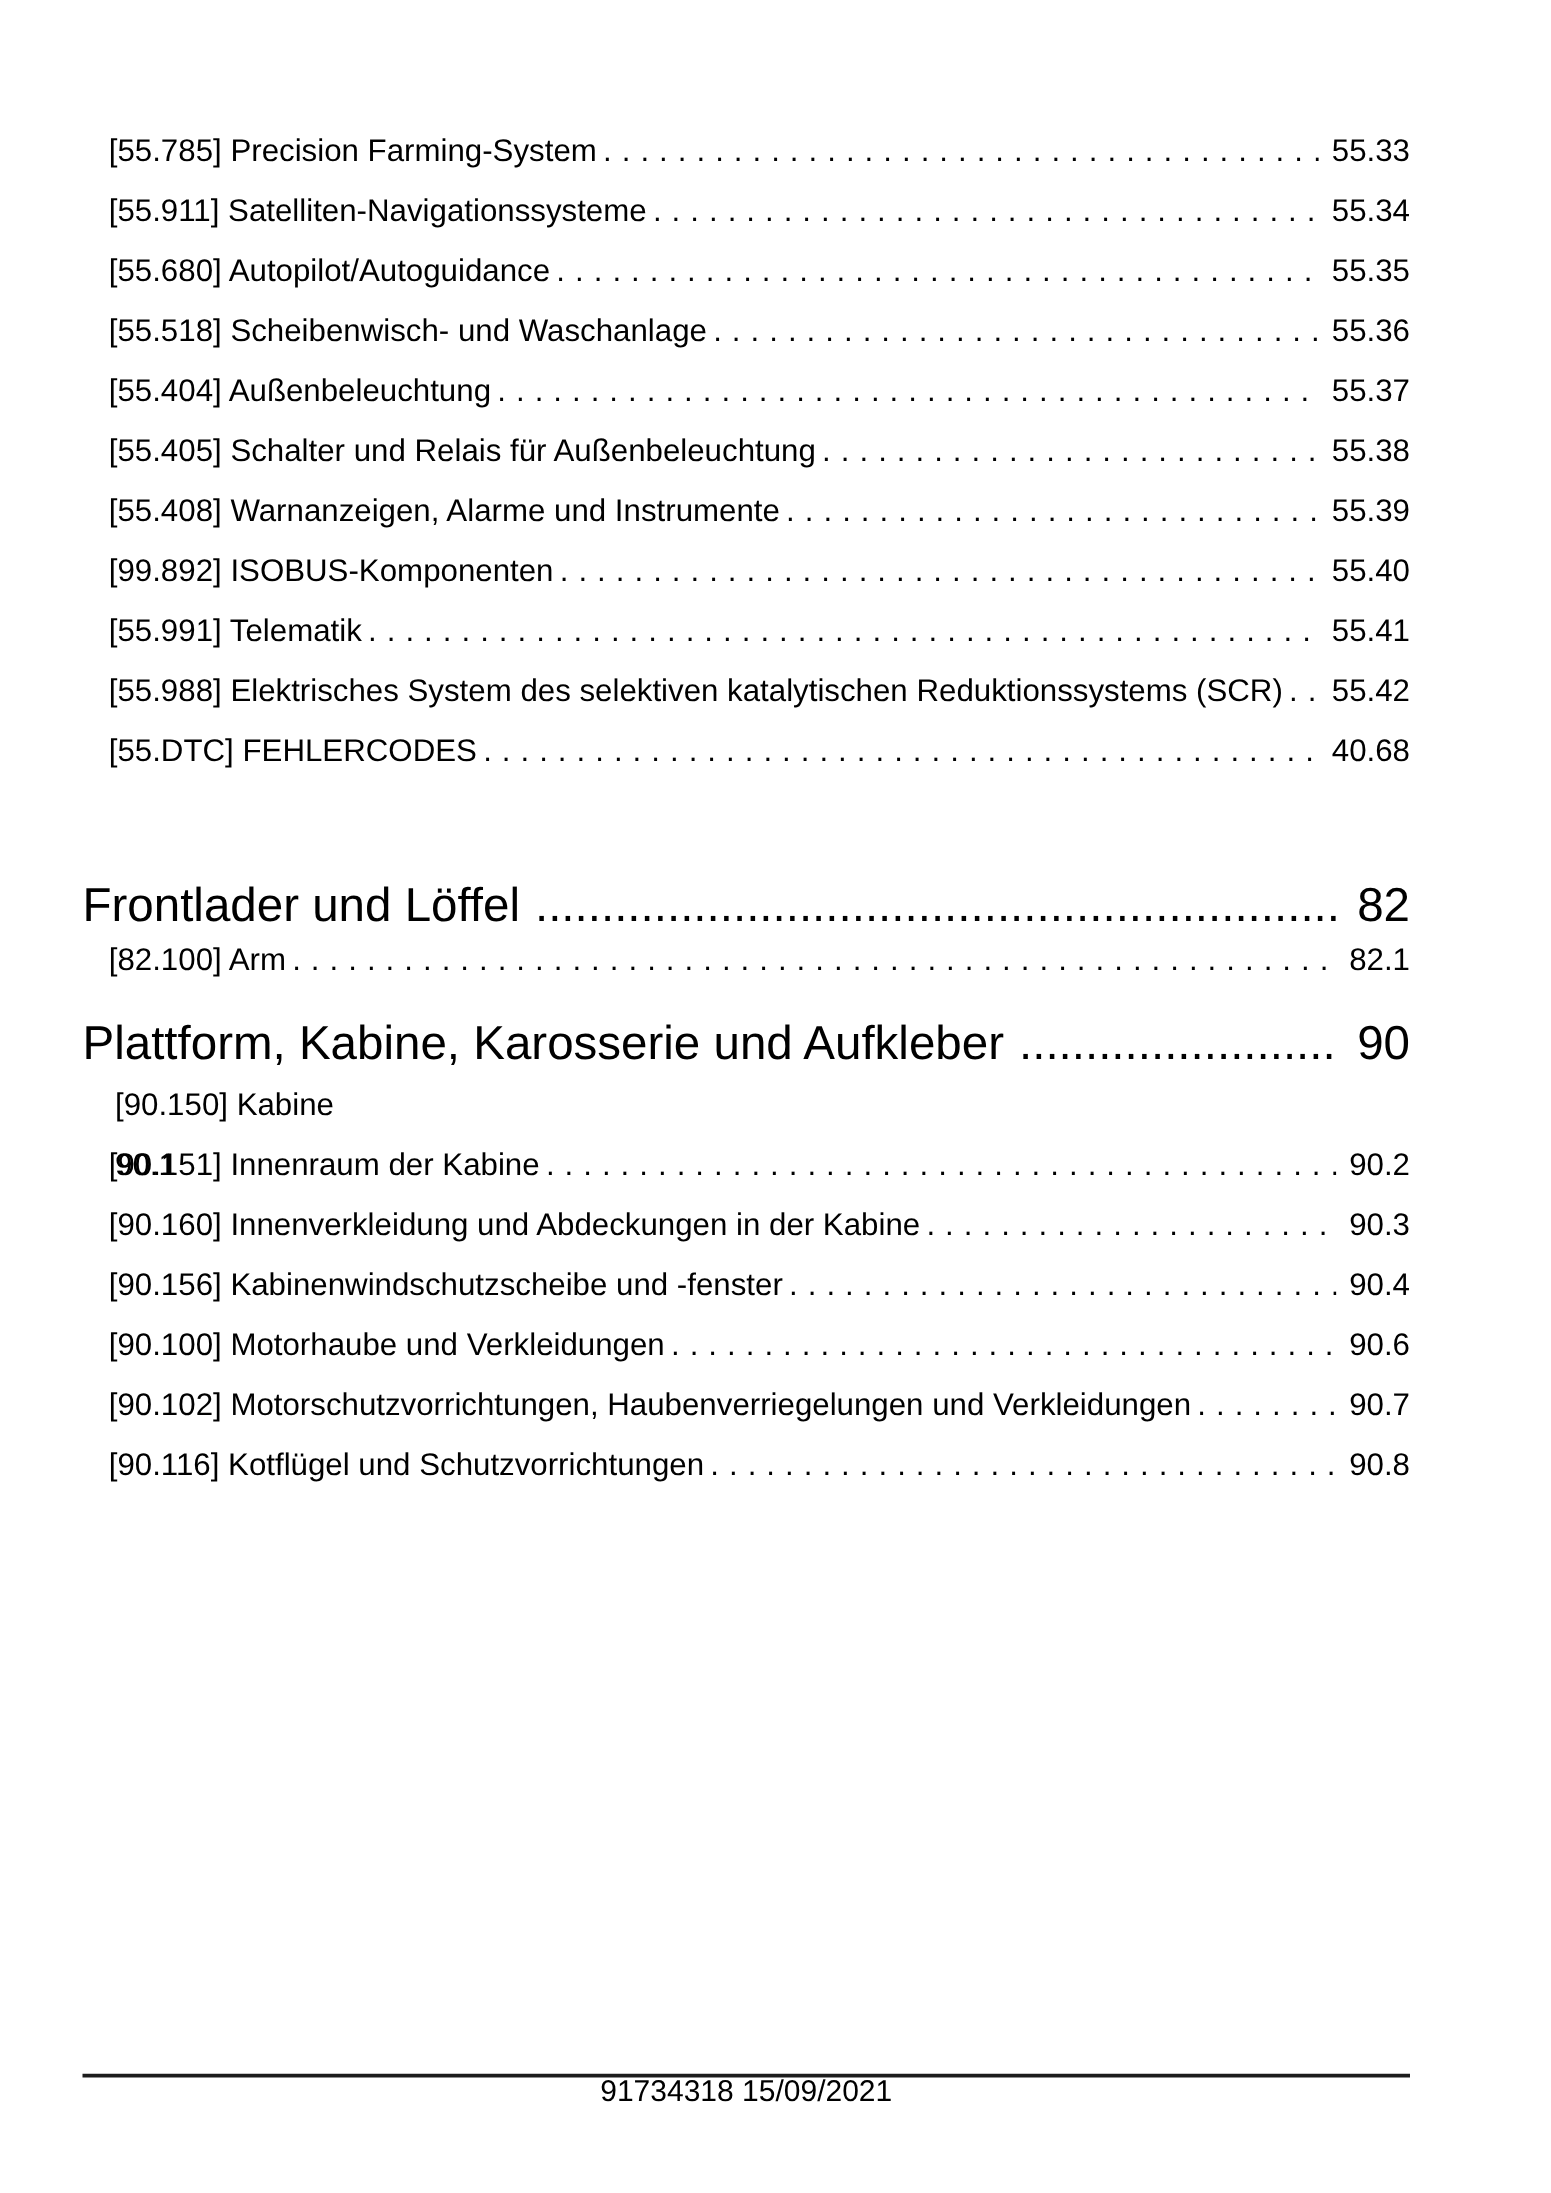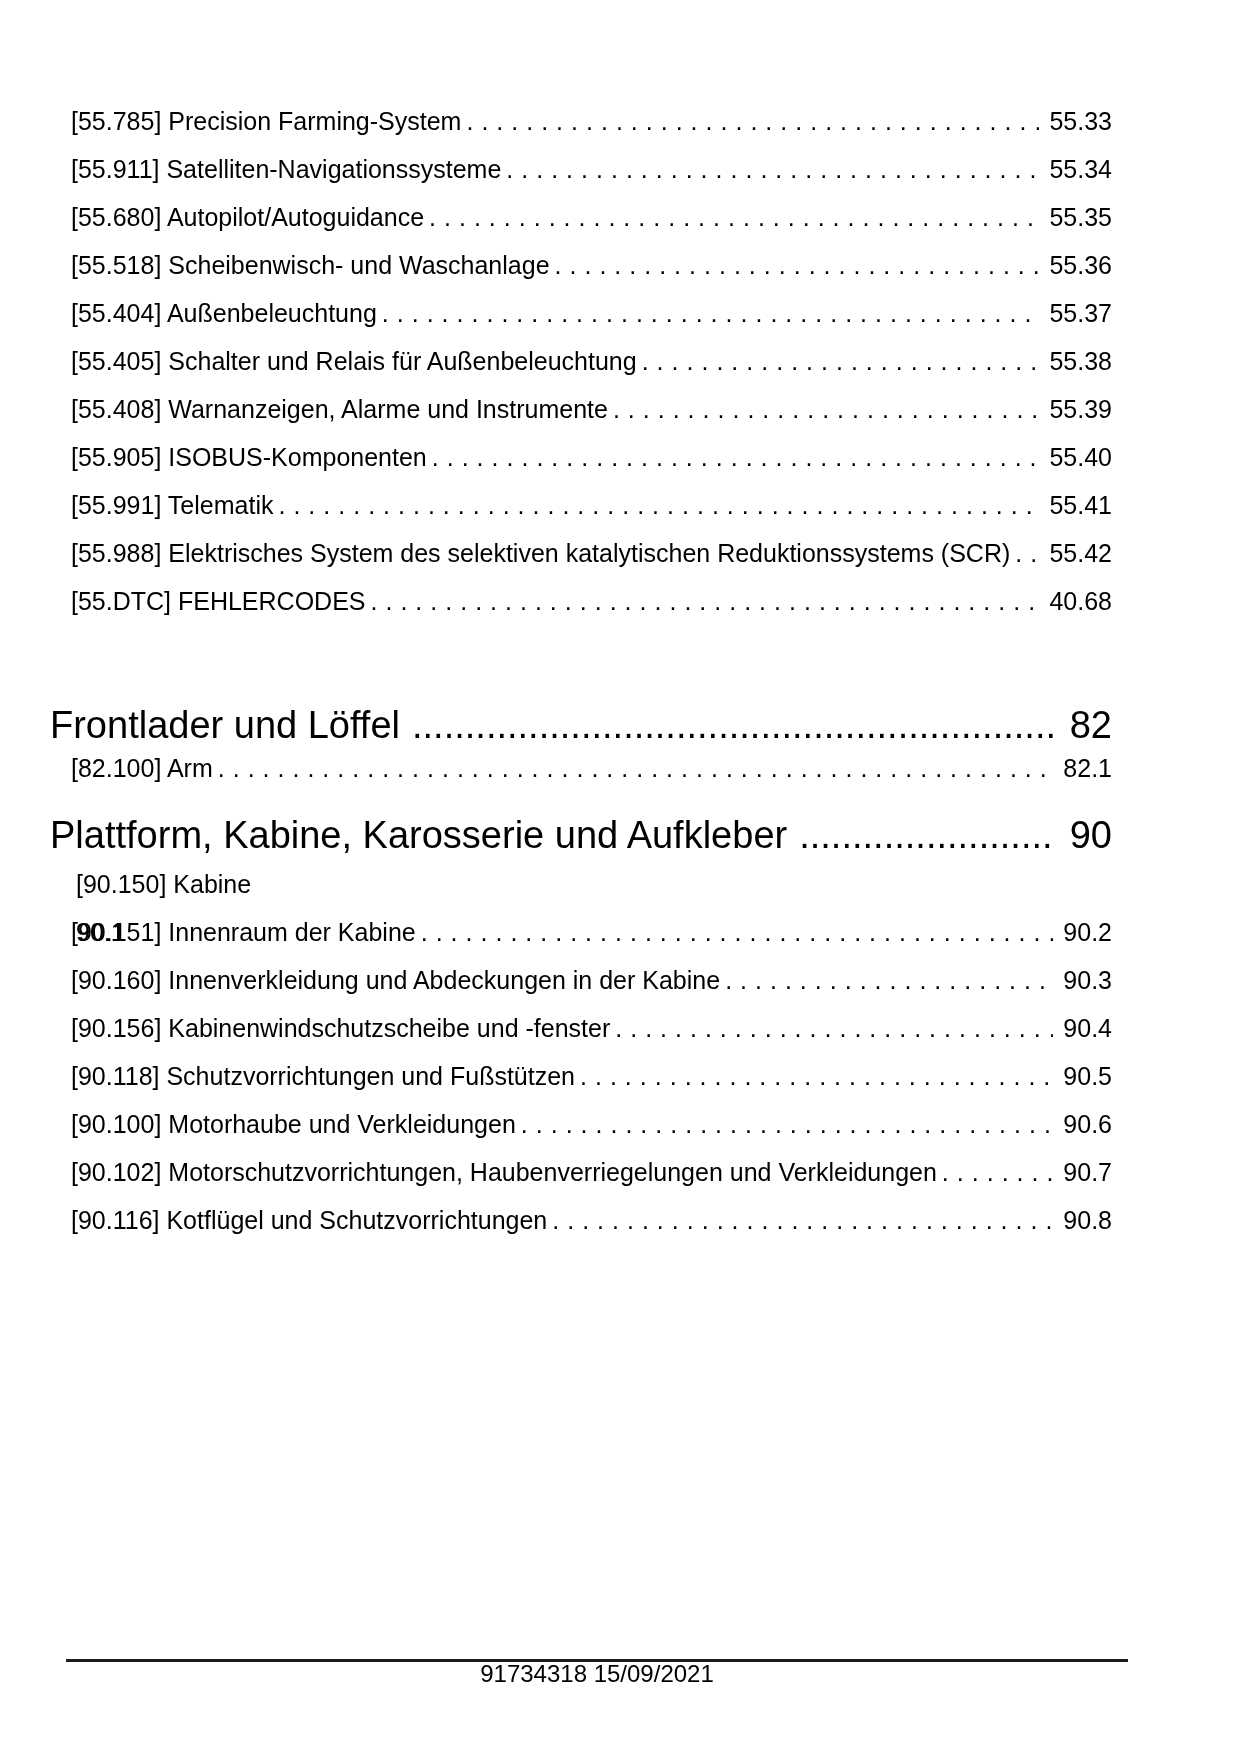--- a/index.html
+++ b/index.html
@@ -7,21 +7,21 @@
     position: relative;
     width: 1241px;
     height: 1754px;
     background: #ffffff;
     color: #000000;
     font-family: "Liberation Sans", "DejaVu Sans", sans-serif;
     overflow: hidden;
   }
   .toc {
     position: absolute;
-    left: 50px;
+    left: 66px;
     top: 97px;
     width: 1062px;
   }
   .row {
     display: flex;
     align-items: baseline;
   }
   .entry {
     height: 48px;
     line-height: 48px;
@@ -103,21 +103,21 @@
       <span class="label">[55.405] Schalter und Relais für Außenbeleuchtung</span>
       <span class="leader"></span>
       <span class="pagenum">55.38</span>
     </div>
     <div class="row entry">
       <span class="label">[55.408] Warnanzeigen, Alarme und Instrumente</span>
       <span class="leader"></span>
       <span class="pagenum">55.39</span>
     </div>
     <div class="row entry">
-      <span class="label">[55.905] ISOBUS-Komponenten</span>
+      <span class="label">[99.892] ISOBUS-Komponenten</span>
       <span class="leader"></span>
       <span class="pagenum">55.40</span>
     </div>
     <div class="row entry">
       <span class="label">[55.991] Telematik</span>
       <span class="leader"></span>
       <span class="pagenum">55.41</span>
     </div>
     <div class="row entry">
       <span class="label">[55.988] Elektrisches System des selektiven katalytischen Reduktionssystems (SCR)</span>
@@ -160,25 +160,20 @@
       <span class="label">[90.160] Innenverkleidung und Abdeckungen in der Kabine</span>
       <span class="leader"></span>
       <span class="pagenum">90.3</span>
     </div>
     <div class="row entry">
       <span class="label">[90.156] Kabinenwindschutzscheibe und -fenster</span>
       <span class="leader"></span>
       <span class="pagenum">90.4</span>
     </div>
     <div class="row entry">
-      <span class="label">[90.118] Schutzvorrichtungen und Fußstützen</span>
-      <span class="leader"></span>
-      <span class="pagenum">90.5</span>
-    </div>
-    <div class="row entry">
       <span class="label">[90.100] Motorhaube und Verkleidungen</span>
       <span class="leader"></span>
       <span class="pagenum">90.6</span>
     </div>
     <div class="row entry">
       <span class="label">[90.102] Motorschutzvorrichtungen, Haubenverriegelungen und Verkleidungen</span>
       <span class="leader"></span>
       <span class="pagenum">90.7</span>
     </div>
     <div class="row entry">

